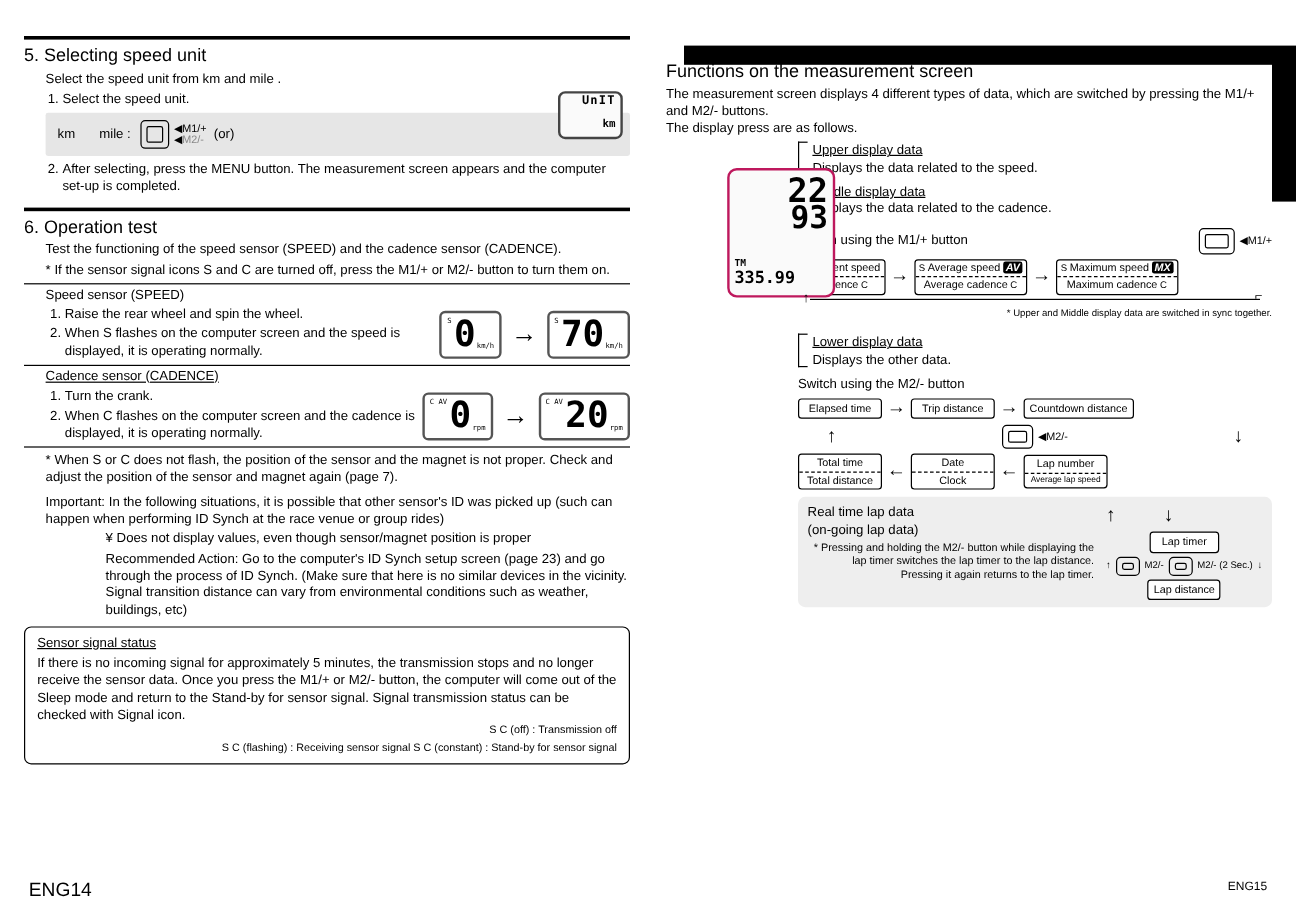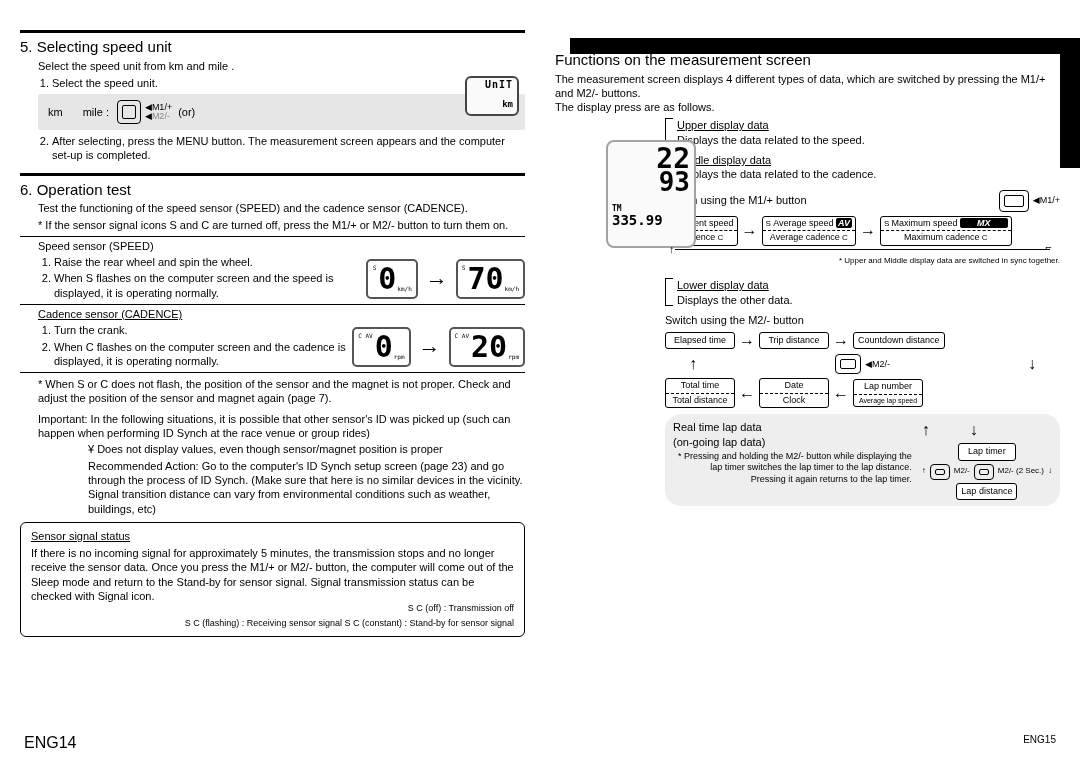--- a/index.html
+++ b/index.html
@@ -89,55 +89,55 @@
     vertical-align: middle;
   }
   .lcd-small { width: 54px; height: 40px; font-size: 9px; line-height: 1; }
   .arrow { font-size: 22px; vertical-align: middle; margin: 0 4px; }
   .chip { display: inline-block; background: #fff; border: 1px solid #000; border-radius: 3px; padding: 2px 4px; font-size: 9px; text-align: center; min-width: 70px; }
   .chip-split { display: inline-block; border: 1px solid #000; border-radius: 3px; text-align: center; font-size: 9px; min-width: 70px; overflow: hidden; }
   .chip-split .t { border-bottom: 1px dashed #000; padding: 1px 3px; }
   .chip-split .b { padding: 1px 3px; }
   .flow-row { display: flex; align-items: center; gap: 4px; margin: 3px 0; }
   .big-lcd {
-    border: 2px solid #a3a3a3;
+    border: 2px solid #be185d;
     border-radius: 8px;
     width: 90px;
     height: 108px;
     background: #fafafa;
     padding: 4px;
     font-family: monospace;
     font-weight: bold;
     position: absolute;
     left: 606px;
     top: 140px;
   }
   .big-lcd .row1 { font-size: 28px; text-align: right; line-height: 0.9; }
   .big-lcd .row2 { font-size: 26px; text-align: right; line-height: 0.9; }
-  .big-lcd .row3 { font-size: 14px; text-align: left; letter-spacing: 0px; line-height: 1; margin-top:4px;}
+  .big-lcd .row3 { font-size: 14px; text-align: left; letter-spacing: 0px; line-height: 1; margin-top:16px;}
   .lcd-inline {
     border: 2px solid #555;
     border-radius: 5px;
     display: inline-flex;
     align-items: center;
     justify-content: flex-end;
     padding: 0 4px;
     font-family: monospace;
     font-weight: bold;
     font-size: 34px;
     height: 44px;
     min-width: 52px;
     vertical-align: middle;
   }
   .lcd-inline .tiny { font-size: 6px; font-weight: normal; align-self: flex-start; margin-top:3px; margin-right:2px;}
   .lcd-inline .unit { font-size: 6px; font-weight: normal; align-self: flex-end; margin-bottom:4px; margin-left:1px;}
   .flex { display: flex; align-items: center; gap: 4px; }
   .right-content { margin-left: 110px; }
   .darrow { font-size: 16px; }
-  .lap-box { background: #eee; border-radius: 16px; padding: 6px 8px; margin-top: 6px; }
+  .lap-box { background: #eee; border-radius: 6px; padding: 6px 8px; margin-top: 6px; }
   .device-icon { display:inline-block; width:40px; height:26px; border:1px solid #000; border-radius:4px; position:relative; vertical-align:middle;}
   .device-icon::before { content:""; position:absolute; left:4px; top:4px; right:4px; bottom:4px; border:1px solid #000; border-radius:2px;}
   .sensor-line .lcd-inline { font-size: 30px; height: 40px; }
   .relpos { position: relative; }
   .abs-lcd1 { position: absolute; right: 6px; top: -18px; }
   ol.compact { list-style: decimal; margin-left: 32px; }
   ol.compact li { margin-bottom: 2px; }
   .bracket-l { border-left:1px solid #000; border-top:1px solid #000; border-bottom:1px solid #000; width:8px; align-self: stretch;}
 </style>
 </head>
@@ -297,21 +297,21 @@
           <div class="t"><span class="smaller">S </span><span>Current speed</span></div>
           <div class="b"><span>Cadence</span><span class="smaller"> C</span></div>
         </div>
         <span class="darrow">→</span>
         <div class="chip-split">
           <div class="t"><span class="smaller">S </span><span>Average speed</span> <span style="background:#000;color:#fff;font-style:italic;font-weight:bold;padding:0 2px;border-radius:2px;">AV</span></div>
           <div class="b"><span>Average cadence</span><span class="smaller"> C</span></div>
         </div>
         <span class="darrow">→</span>
         <div class="chip-split">
-          <div class="t"><span class="smaller">S </span><span>Maximum speed</span> <span style="background:#000;color:#fff;font-style:italic;font-weight:bold;padding:0 17px;border-radius:2px;text-align:center;">MX</span></div>
+          <div class="t"><span class="smaller">S </span><span>Maximum speed</span> <span style="background:#000;color:#fff;font-style:italic;font-weight:bold;padding:0 2px;border-radius:2px;text-align:center;">MX</span></div>
           <div class="b"><span>Maximum cadence</span><span class="smaller"> C</span></div>
         </div>
       </div>
       <div style="border-top:1px solid #000; margin:0 10px 0 10px; position:relative;">
         <span style="position:absolute;left:-6px;top:-8px;">↑</span>
         <span style="position:absolute;right:-2px;top:-10px;">⌐</span>
       </div>
       <div class="smaller" style="text-align:right; margin-top:6px;">* Upper and Middle display data are switched in sync together.</div>
 
       <div class="flex" style="margin-top:12px;">

